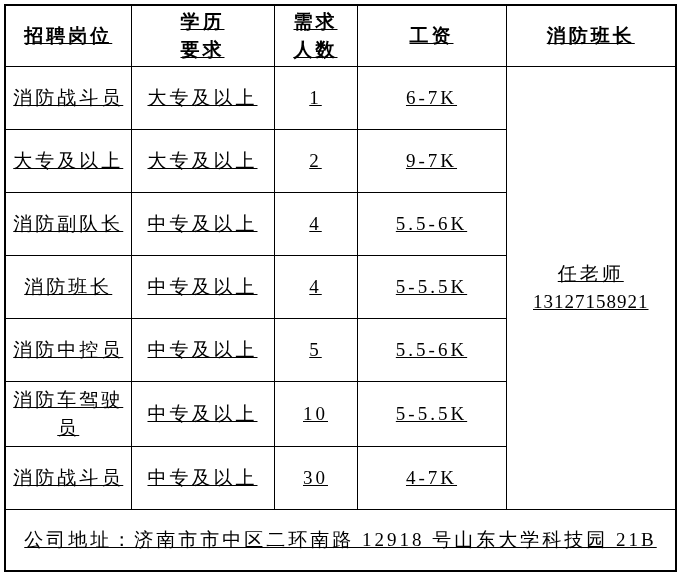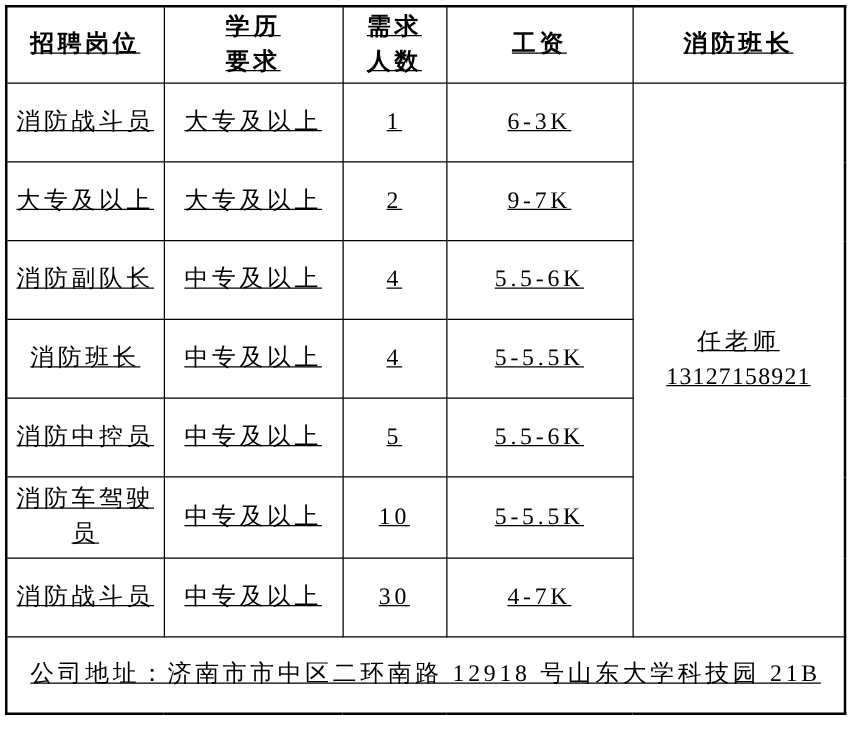--- a/index.html
+++ b/index.html
@@ -75,21 +75,21 @@
 人数</th>
         <th>工资</th>
         <th>消防班长</th>
       </tr>
     </thead>
     <tbody>
       <tr class="data-row">
         <td class="pos-cell">消防战斗员</td>
         <td>大专及以上</td>
         <td>1</td>
-        <td>6-3K</td>
+        <td>6-7K</td>
         <td class="contact-cell" rowspan="7">
           <div>任老师</div>
           <div class="phone">13127158921</div>
         </td>
       </tr>
       <tr class="data-row">
         <td class="pos-cell">大专及以上</td>
         <td>大专及以上</td>
         <td>2</td>
         <td>9-7K</td>

